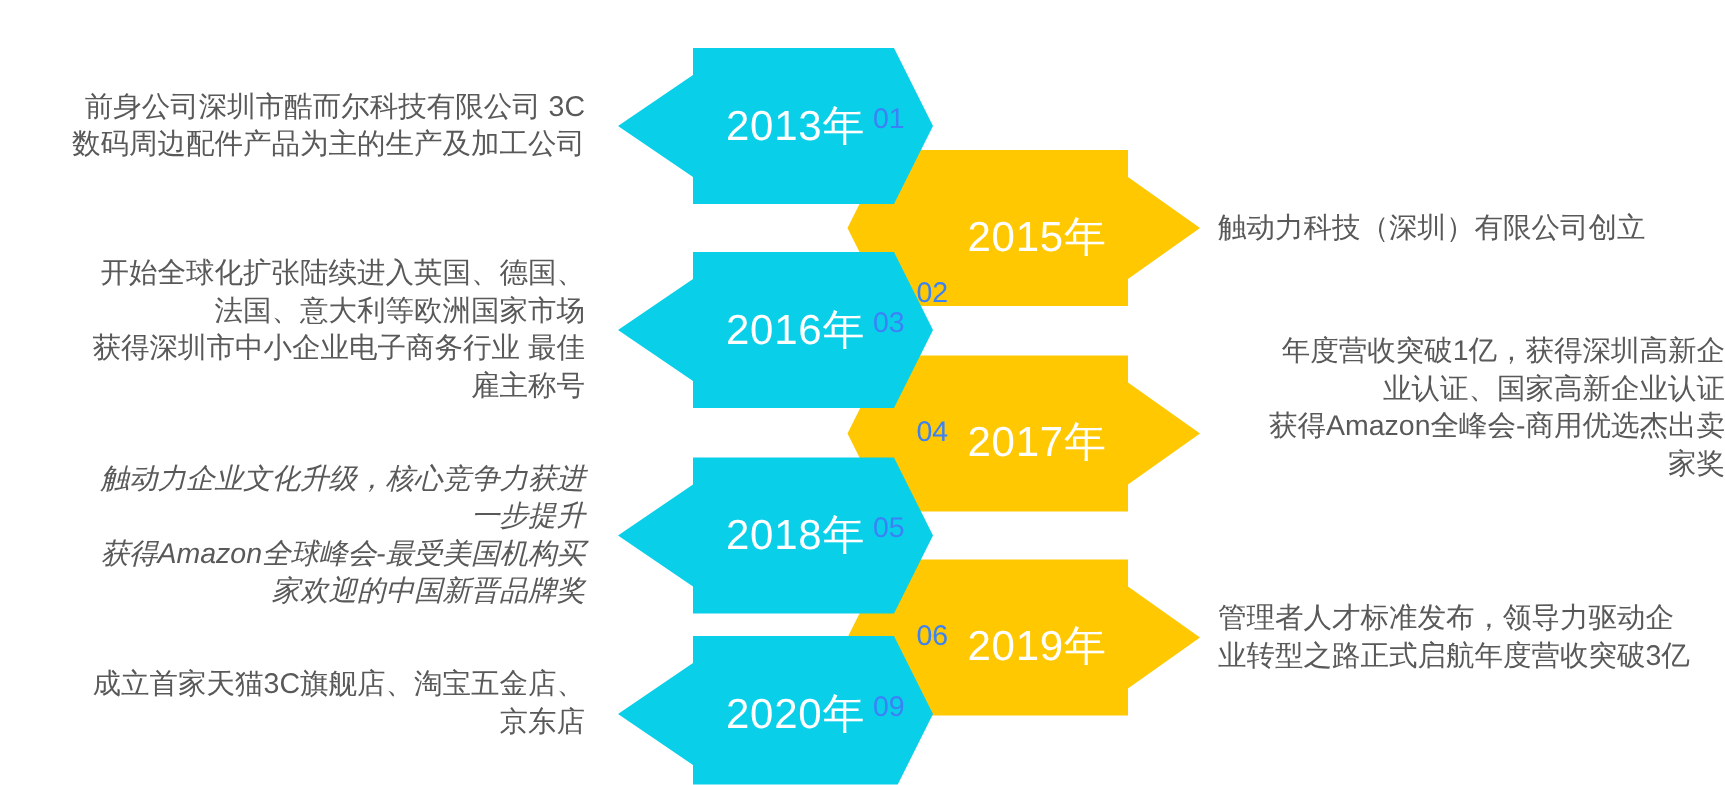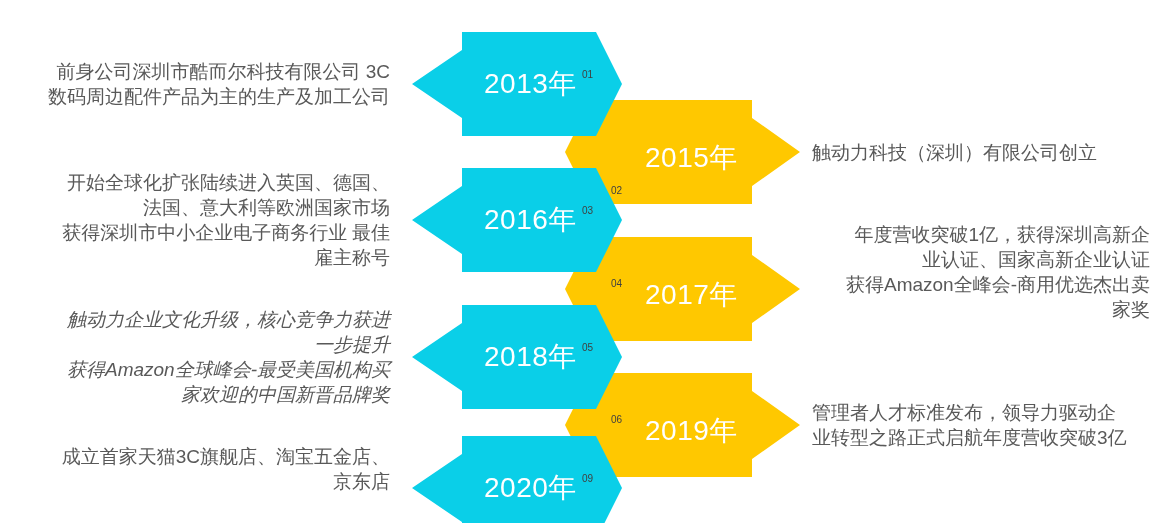--- a/index.html
+++ b/index.html
@@ -18,22 +18,22 @@
   .arrow .year{
     position:absolute;
     color:#ffffff;
     font-size:28px;
     line-height:1;
     white-space:nowrap;
     letter-spacing:.5px;
   }
   .arrow .num{
     position:absolute;
-    color:#404040;
-    font-size:10px;
+    color:#3b82f6;
+    font-size:19px;
     line-height:1;
     white-space:nowrap;
   }
 
   
   .desc{
     position:absolute;
     color:#595959;
     font-size:19px;
     line-height:25px;
@@ -89,21 +89,21 @@
           L 210 52
           L 184 104
           L 50 104
           L 50 86
           L 0 52
           L 50 18 Z" fill="#0ACFE8"></path>
       </svg>
       <span class="year" style="left: 72px; top: 38px;">2016年</span>
       <span class="num" style="left: 170px; top: 38px;">03</span>
     </div>
-    <div class="desc left" style="top: 170px; left: 0px; width: 390px; font-family: Liberation Serif, serif;">
+    <div class="desc left" style="top: 170px; left: 0px; width: 390px;">
       <span class="line">开始全球化扩张陆续进入英国、德国、</span>
       <span class="line">法国、意大利等欧洲国家市场</span>
       <span class="line">获得深圳市中小企业电子商务行业 最佳</span>
       <span class="line">雇主称号</span>
     </div>
     <div class="arrow" style="left: 565px; top: 237px; width: 235px; height: 104px; z-index: 1;">
       <svg width="235" height="104" viewBox="0 0 235 104">
         <path d="M 26 0
           L 187 0
           L 187 18
@@ -153,21 +153,21 @@
           L 26 104
           L 0 52 Z" fill="#FFC800"></path>
       </svg>
       <span class="year" style="left: 80px; top: 44px;">2019年</span>
       <span class="num" style="left: 46px; top: 42px;">06</span>
     </div>
     <div class="desc right" style="top: 400px; left: 812px; width: 338px;">
       <span class="line">管理者人才标准发布，领导力驱动企</span>
       <span class="line">业转型之路正式启航年度营收突破3亿</span>
     </div>
-    <div class="arrow" style="left: 412px; top: 436px; width: 210px; height: 76px; z-index: 2;">
+    <div class="arrow" style="left: 412px; top: 424px; width: 210px; height: 76px; z-index: 2;">
       <svg width="210" height="104" viewBox="0 0 210 104">
         <path d="M 50 0
           L 184 0
           L 210 52
           L 184 104
           L 50 104
           L 50 86
           L 0 52
           L 50 18 Z" fill="#0ACFE8"></path>
       </svg>

